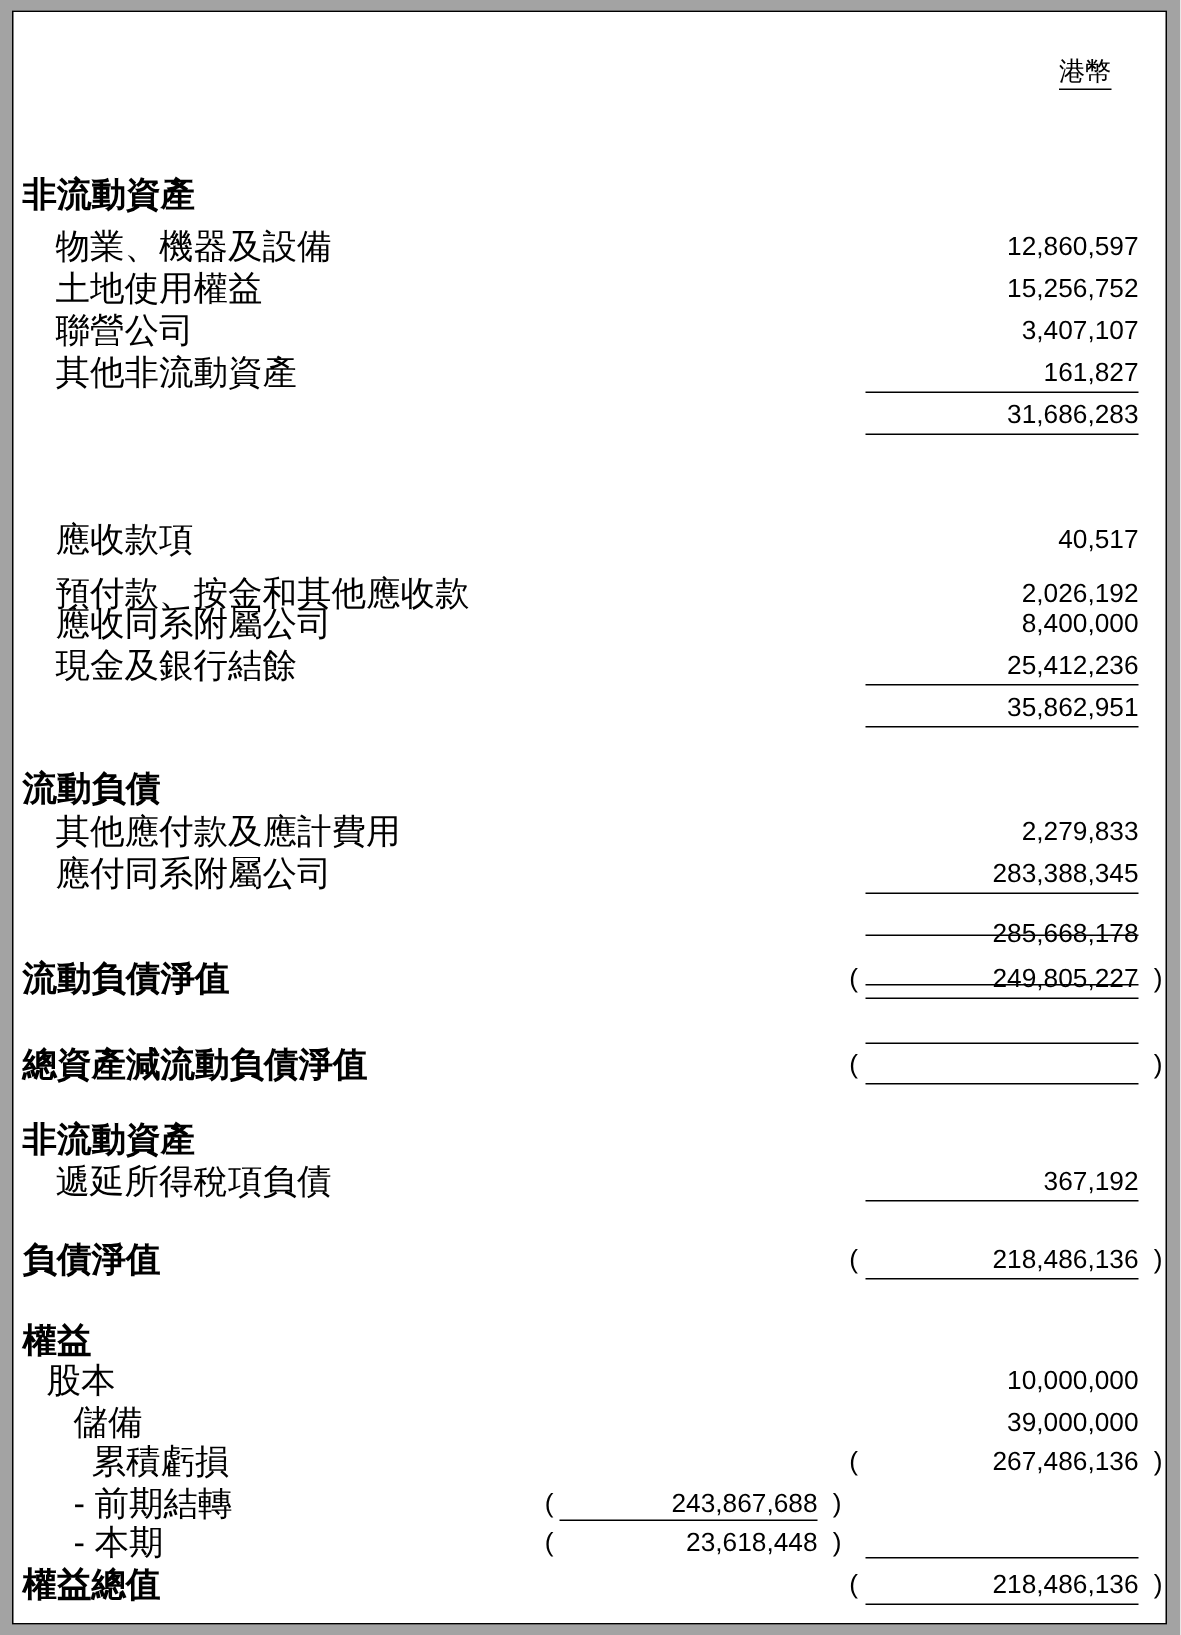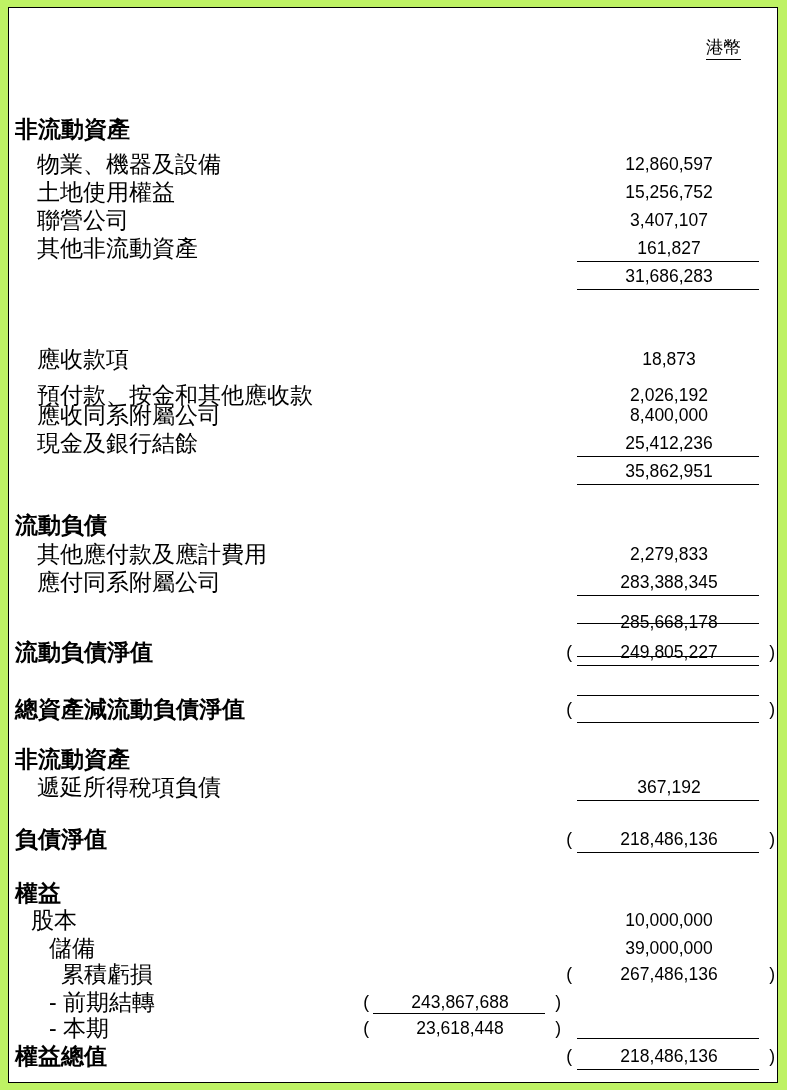--- a/index.html
+++ b/index.html
@@ -8,21 +8,21 @@
     background: #ffffff;
   }
   body {
     font-family: "Liberation Sans", sans-serif;
     color: #000000;
   }
   #page {
     position: relative;
     width: 787px;
     height: 1090px;
-    background: #bef264;
+    background: #a3a3a3;
     box-sizing: border-box;
     overflow: hidden;
   }
   #sheet {
     position: absolute;
     left: 8px;
     top: 7px;
     width: 770px;
     height: 1076px;
     border: 1px solid #000000;
@@ -59,21 +59,21 @@
   .lbl.ind1 { left: 28px; }
   .lbl.ind2 { left: 40px; }
   .lbl.ind3 { left: 52px; }
 
   
   .num {
     position: absolute;
     top: 0;
     font-size: 17.5px;
     line-height: 26px;
-    text-align: center;
+    text-align: right;
     white-space: nowrap;
   }
   
   .col-main {
     right: 18px;
     width: 180px;
   }
   
   .col-sub {
     right: 232px;
@@ -146,21 +146,21 @@
         <span class="num col-main">161,827</span>
       </div>
       <div class="rule main" style="top:253px;"></div>
       <div class="row" style="top:255px;">
         <span class="num col-main">31,686,283</span>
       </div>
       <div class="rule main" style="top:281px;"></div>
 
       <div class="row" style="top:338px;">
         <span class="lbl ind1">應收款項</span>
-        <span class="num col-main">18,873</span>
+        <span class="num col-main">40,517</span>
       </div>
       <div class="row" style="top:374px;">
         <span class="lbl ind1">預付款、按金和其他應收款</span>
         <span class="num col-main">2,026,192</span>
       </div>
       <div class="row" style="top:394px;">
         <span class="lbl ind1">應收同系附屬公司</span>
         <span class="num col-main">8,400,000</span>
       </div>
       <div class="row" style="top:422px;">

